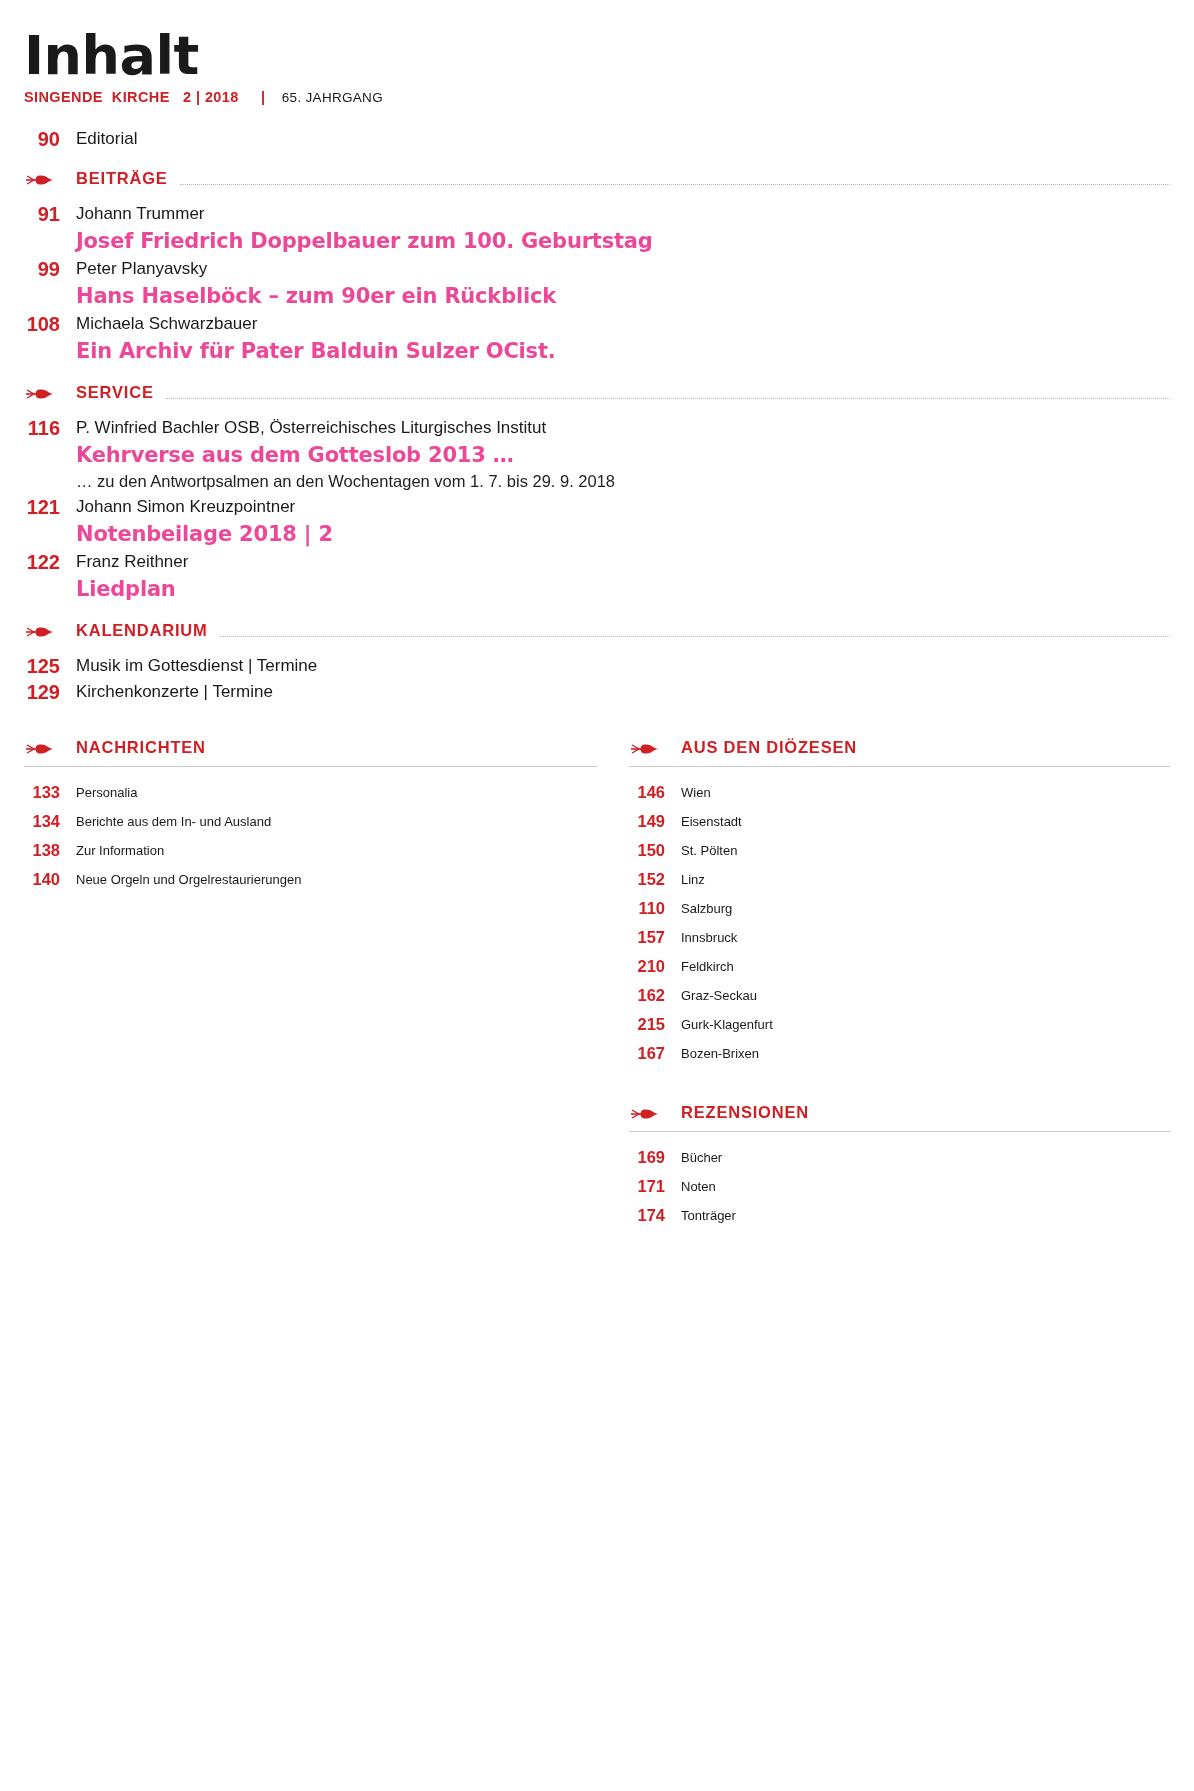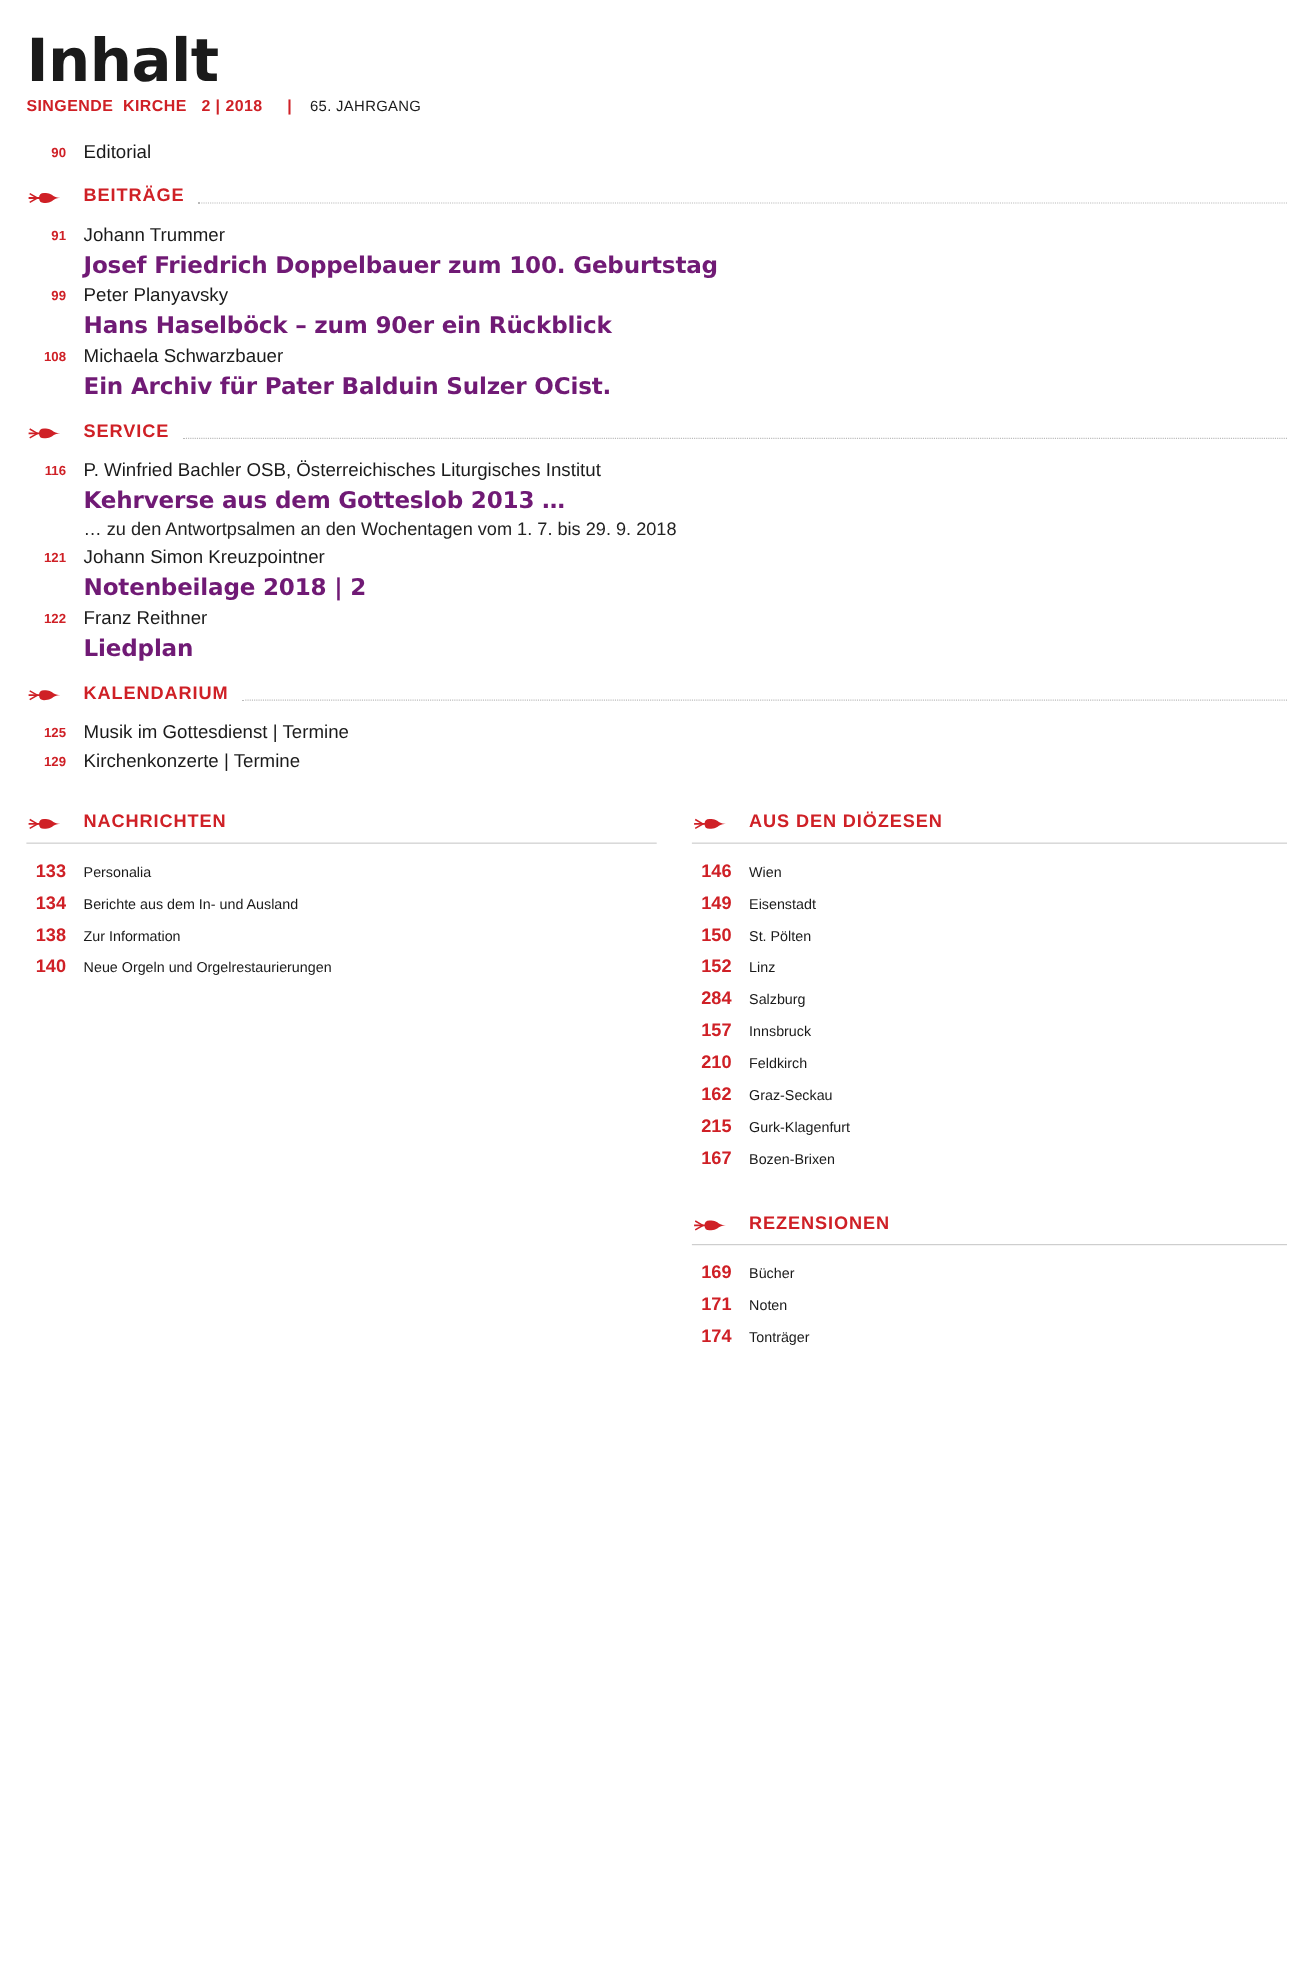--- a/index.html
+++ b/index.html
@@ -66,39 +66,39 @@
     margin-bottom: 2px;
   }
   .pg {
     width: 52px;
     min-width: 52px;
     text-align: right;
     padding-right: 16px;
     box-sizing: border-box;
     color: #cf2026;
     font-weight: bold;
-    font-size: 12px;
+    font-size: 20px;
     line-height: 24px;
     font-family: "Liberation Sans", sans-serif;
   }
   .entry-body {
     flex: 1;
   }
   .author {
     font-size: 17px;
     line-height: 24px;
     color: #1a1a1a;
     font-weight: normal;
   }
   .title {
     font-family: "DejaVu Sans", sans-serif;
     font-size: 21px;
     font-weight: bold;
     line-height: 28px;
-    color: #701a75;
+    color: #ec4899;
     margin-top: 1px;
     letter-spacing: -0.2px;
   }
   .subtitle {
     font-size: 16.5px;
     line-height: 24px;
     color: #222;
     margin-top: 0px;
   }
 
@@ -365,21 +365,21 @@
               <div class="label">St. Pölten</div>
             </div>
       </div>
       <div class="entry">
         <div class="pg">152</div>
         <div class="entry-body">
               <div class="label">Linz</div>
             </div>
       </div>
       <div class="entry">
-        <div class="pg">284</div>
+        <div class="pg">110</div>
         <div class="entry-body">
               <div class="label">Salzburg</div>
             </div>
       </div>
       <div class="entry">
         <div class="pg">157</div>
         <div class="entry-body">
               <div class="label">Innsbruck</div>
             </div>
       </div>

